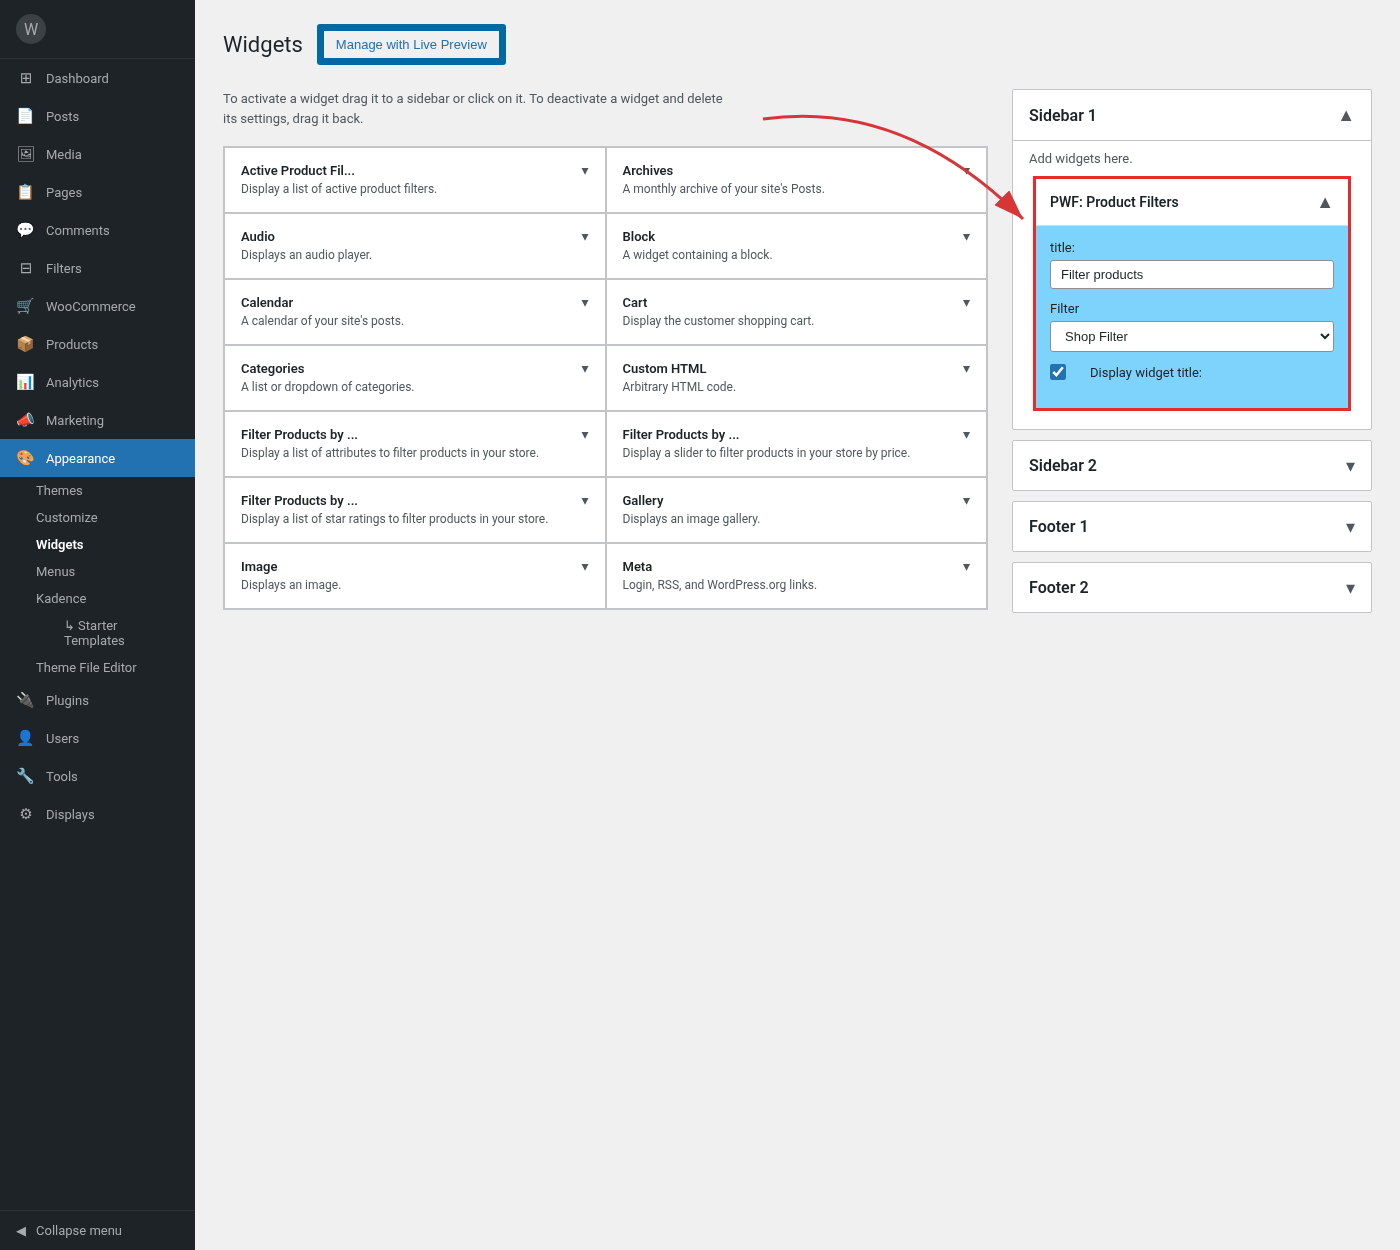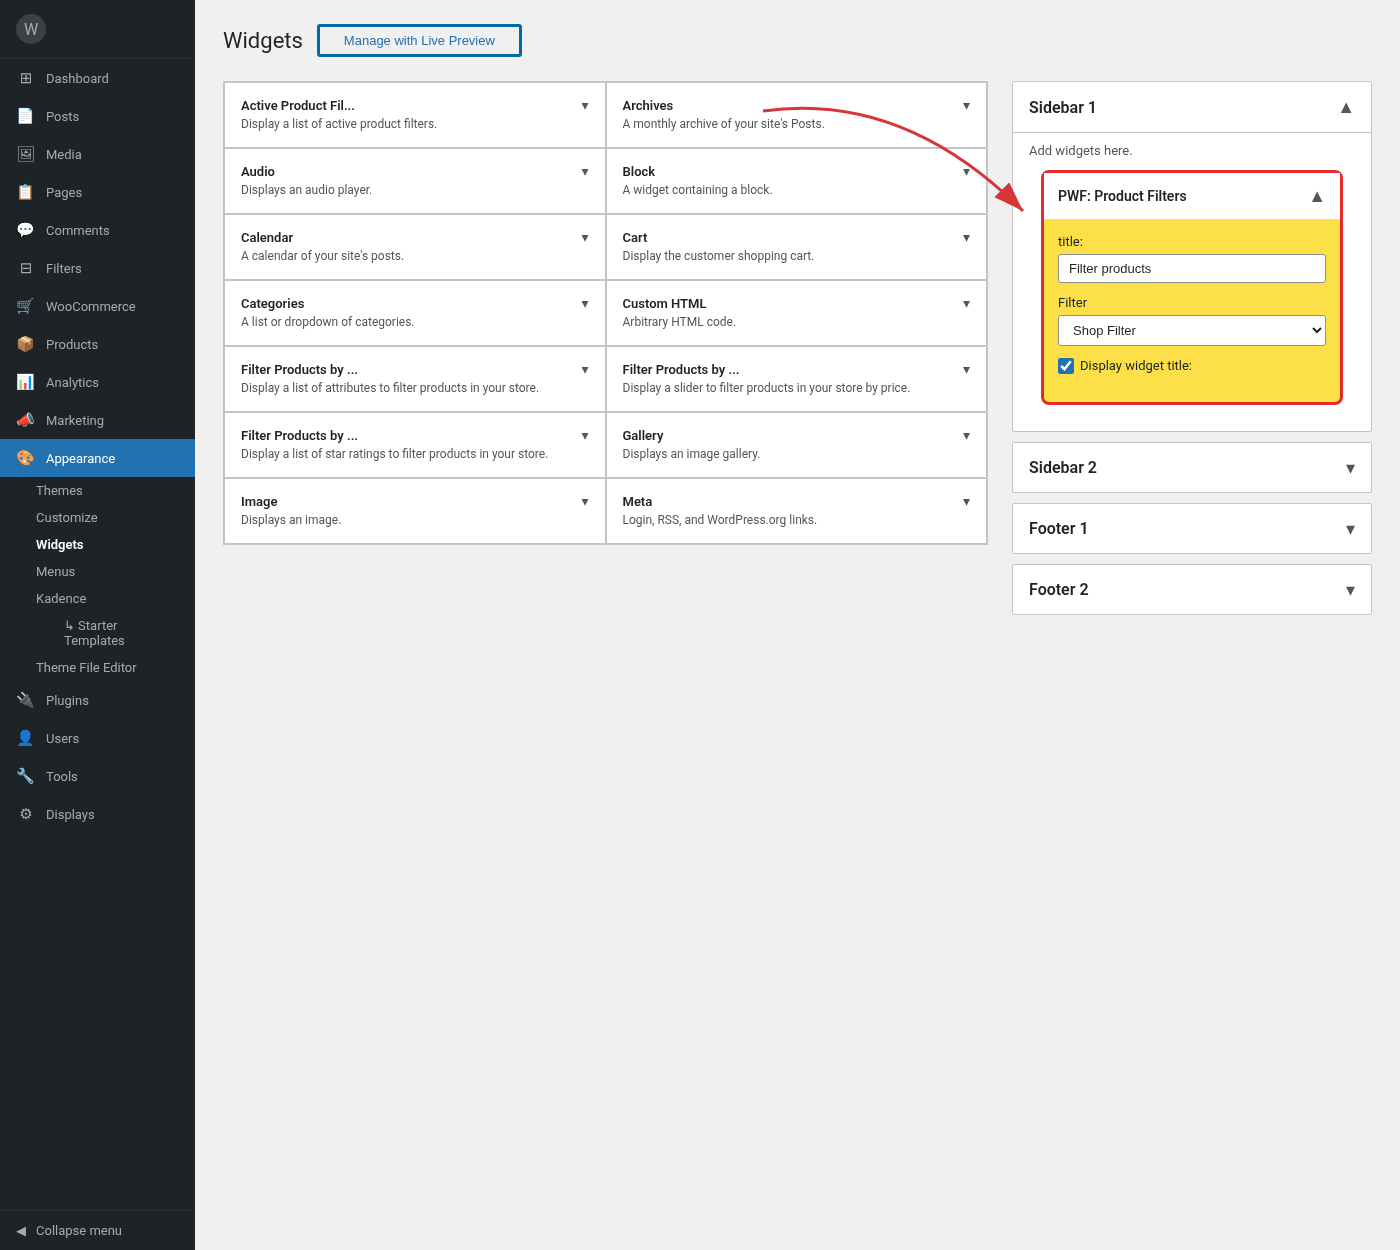--- a/index.html
+++ b/index.html
@@ -78,22 +78,22 @@
       align-items: center;
       gap: 14px;
       margin-bottom: 24px;
     }
     .page-title {
       font-size: 22px;
       font-weight: 400;
       color: #1d2327;
     }
     .manage-btn {
-      padding: 6px 24px;
-      border: 3px solid #0369a1;
+      padding: 6px 12px;
+      border: 7px solid #0369a1;
       border-radius: 3px;
       color: #2271b1;
       background: transparent;
       font-size: 13px;
       cursor: pointer;
     }
 
     .content-layout {
       display: flex;
       gap: 24px;
@@ -188,23 +188,23 @@
     }
     .sidebar-add-text {
       color: #50575e;
       font-size: 13px;
       margin-bottom: 10px;
     }
 
     
     .pwf-widget {
       border: 3px solid #e42c2c;
-      border-radius: 8px;
-      background: #fde047;
-      margin: 12px;
+      border-radius: 0;
+      background: #7dd3fc;
+      margin: 4px;
     }
     .pwf-widget-header {
       display: flex;
       align-items: center;
       justify-content: space-between;
       padding: 12px 14px;
       background: #fff;
       border-bottom: 1px solid #dcdcde;
       cursor: pointer;
     }
@@ -237,21 +237,22 @@
       border: 1px solid #8c8f94;
       border-radius: 3px;
       font-size: 13px;
       color: #1d2327;
       background: #fff;
       appearance: auto;
       margin-bottom: 12px;
     }
     .checkbox-row {
       display: flex;
-      gap: 6px;
+      align-items: center;
+      gap: 24px;
       margin-bottom: 14px;
     }
     .checkbox-row input[type="checkbox"] {
       width: 16px; height: 16px;
       accent-color: #2271b1;
     }
     .checkbox-label {
       font-size: 13px;
       color: #1d2327;
     }
@@ -380,20 +381,21 @@
     <svg style="position:absolute; left:480px; top:0; width:340px; height:220px; pointer-events:none; overflow:visible; z-index:10;">
       <path d="M 60 30 Q 200 10, 320 130" stroke="#d63638" stroke-width="3" fill="none" marker-end="url(#arrowhead)"></path>
       <defs>
         <marker id="arrowhead" markerWidth="10" markerHeight="7" refX="10" refY="3.5" orient="auto">
           <polygon points="0 0, 10 3.5, 0 7" fill="#d63638"></polygon>
         </marker>
       </defs>
     </svg>
 
     <div class="available-widgets">
+      <p class="section-desc">To activate a widget drag it to a sidebar or click on it. To deactivate a widget and delete its settings, drag it back.</p>
 
       <div class="widget-grid">
 
         <div class="widget-card">
           <div class="widget-card-header">
             <span class="widget-card-title">Active Product Fil...</span>
             <span class="widget-card-arrow">▾</span>
           </div>
           <div class="widget-card-desc">Display a list of active product filters.</div>
         </div>

